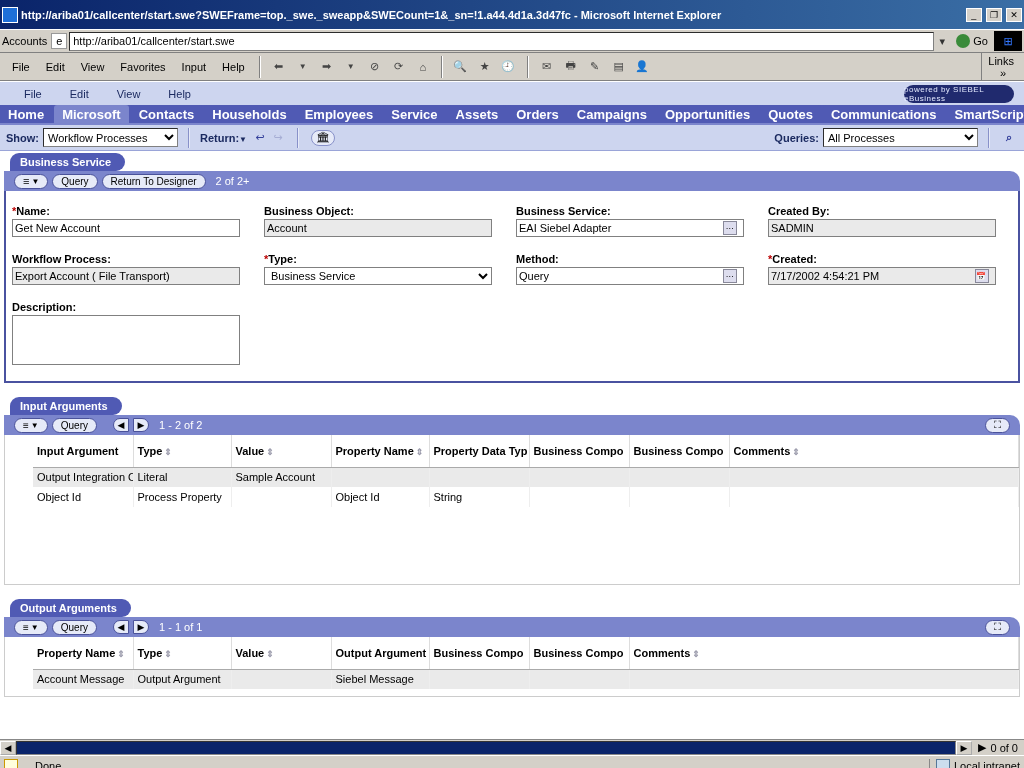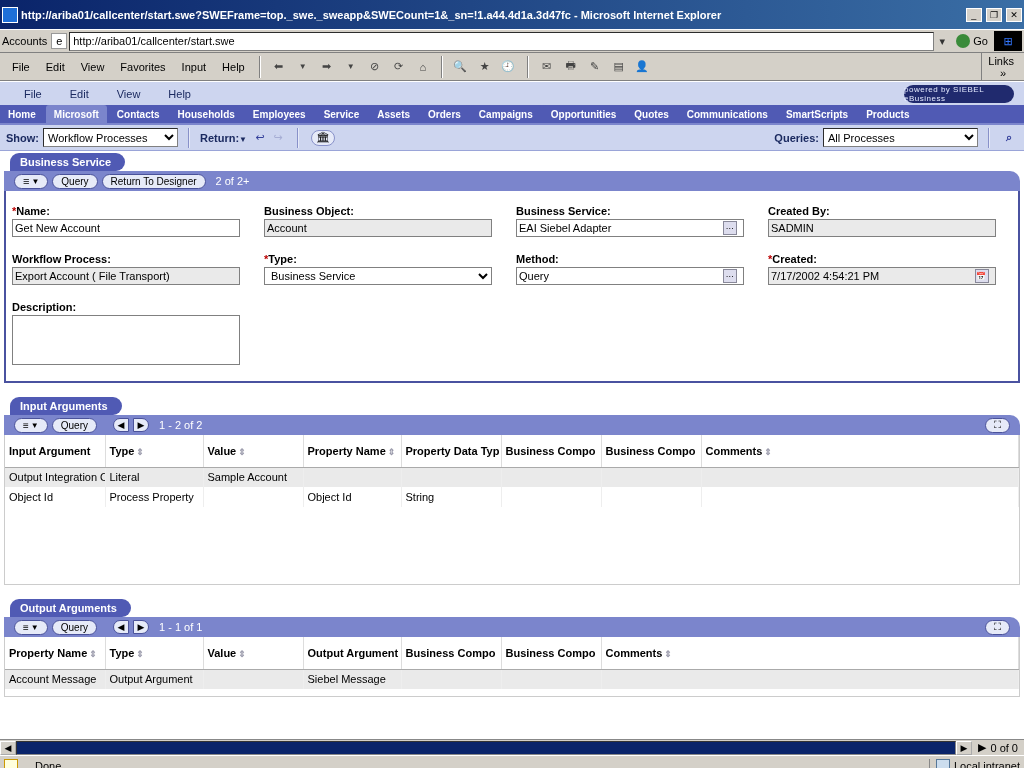--- a/index.html
+++ b/index.html
@@ -27,21 +27,21 @@
 .tb-icon { width: 22px; height: 22px; display: inline-flex; align-items: center; justify-content: center; margin: 0 1px; color: #444; cursor: pointer; }
 .ie-links { margin-left: auto; padding: 2px 6px; border-left: 1px solid #808080; display: flex; align-items: center; flex-direction: column; }
 
 
 .siebel-bar { height: 24px; background: #cdd5ef; display: flex; align-items: center; padding: 0 10px; border-top: 1px solid #fff; }
 .siebel-bar .mi { padding: 3px 14px; cursor: pointer; color: #1b2a60; }
 .siebel-brand { margin-left: auto; height: 18px; width: 110px; background: #202a6e; border-radius: 9px; color: #e3e9ff; font-size: 8px; display: flex; align-items: center; justify-content: center; letter-spacing: 0.5px; }
 
 
 .nav-tabs { height: 20px; background: #505ab4; display: flex; align-items: flex-end; border-bottom: 2px solid #7b85cc; }
-.nav-tabs .tab { height: 18px; padding: 0 8px; color: #fff; font-weight: bold; font-size: 10px; display: flex; align-items: center; background: #505ab4; margin-right: 2px; cursor: pointer; border-radius: 3px 3px 0 0; }
+.nav-tabs .tab { height: 18px; padding: 0 8px; color: #fff; font-weight: bold; font-size: 13px; display: flex; align-items: center; background: #505ab4; margin-right: 2px; cursor: pointer; border-radius: 3px 3px 0 0; }
 .nav-tabs .tab.active { background: #7b85cc; }
 
 
 .show-bar { height: 26px; background: #cdd5ef; display: flex; align-items: center; padding: 0 6px; border-bottom: 1px solid #9aa4d8; }
 .show-bar .lbl { font-weight: bold; margin-right: 4px; color: #1b2a60; }
 .show-bar select { height: 19px; border: 1px inset #808080; background: #fff; }
 .show-bar .sep { width: 2px; height: 20px; border-left: 1px solid #8891c9; border-right: 1px solid #e6eaf8; margin: 0 10px; }
 .nav-arrow { width: 18px; height: 14px; display: inline-flex; align-items: center; justify-content: center; cursor: pointer; color: #34409b; }
 .nav-arrow.disabled { color: #a6add4; }
 .mini-btn { width: 24px; height: 16px; border: 1px solid #8891c9; border-radius: 8px; background: #e6eaf8; display: inline-flex; align-items: center; justify-content: center; cursor: pointer; margin: 0 2px; }
@@ -67,21 +67,21 @@
 .fld { margin-bottom: 4px; }
 .fld label { display: block; font-weight: bold; margin-bottom: 2px; }
 .fld .req { color: #b00; }
 .fld input, .fld select, .fld textarea { width: 95%; height: 18px; border: 1px solid #808080; background: #fff; padding: 0 2px; }
 .fld input[readonly] { background: #eaeaea; }
 .fld .with-icon { position: relative; }
 .fld .with-icon .fld-icon { position: absolute; right: 8%; top: 2px; width: 14px; height: 14px; background: #dde; border: 1px solid #889; cursor: pointer; font-size: 8px; display:flex; align-items:center; justify-content:center; }
 .fld textarea { height: 50px; resize: none; }
 
 
-.list-wrap { margin: 0 4px; border-left: 1px solid #ccc; border-right: 1px solid #ccc; border-bottom: 1px solid #ccc; background: #fff; }
+.list-wrap { margin: 0 4px; border-left: 1px solid #ccc; border-right: 1px solid #ccc; border-bottom: 1px solid #ccc; background: #fff; padding-left: 28px; }
 .list-wrap table { width: 100%; border-collapse: collapse; table-layout: fixed; }
 .list-wrap th { height: 32px; background: #fff; border-bottom: 1px solid #aaa; border-right: 1px solid #ddd; text-align: left; padding: 0 4px; font-weight: bold; position: relative; white-space: nowrap; overflow: hidden; }
 .sort-icon { color: #99a; font-size: 9px; margin-left: 2px; }
 .list-wrap td { height: 20px; padding: 0 4px; border-right: 1px solid #eee; white-space: nowrap; overflow: hidden; }
 .list-wrap tr.alt td { background: #eaeaea; }
 
 
 .hscroll { height: 16px; background: #d4d0c8; display: flex; align-items: center; border-top: 1px solid #888; }
 .hs-btn { width: 16px; height: 14px; background: #d4d0c8; border: 1px outset #fff; display: flex; align-items: center; justify-content: center; cursor: pointer; font-size: 9px; }
 .hs-track { flex: 1; height: 14px; background: #0a246a; border: 1px inset #888; }

